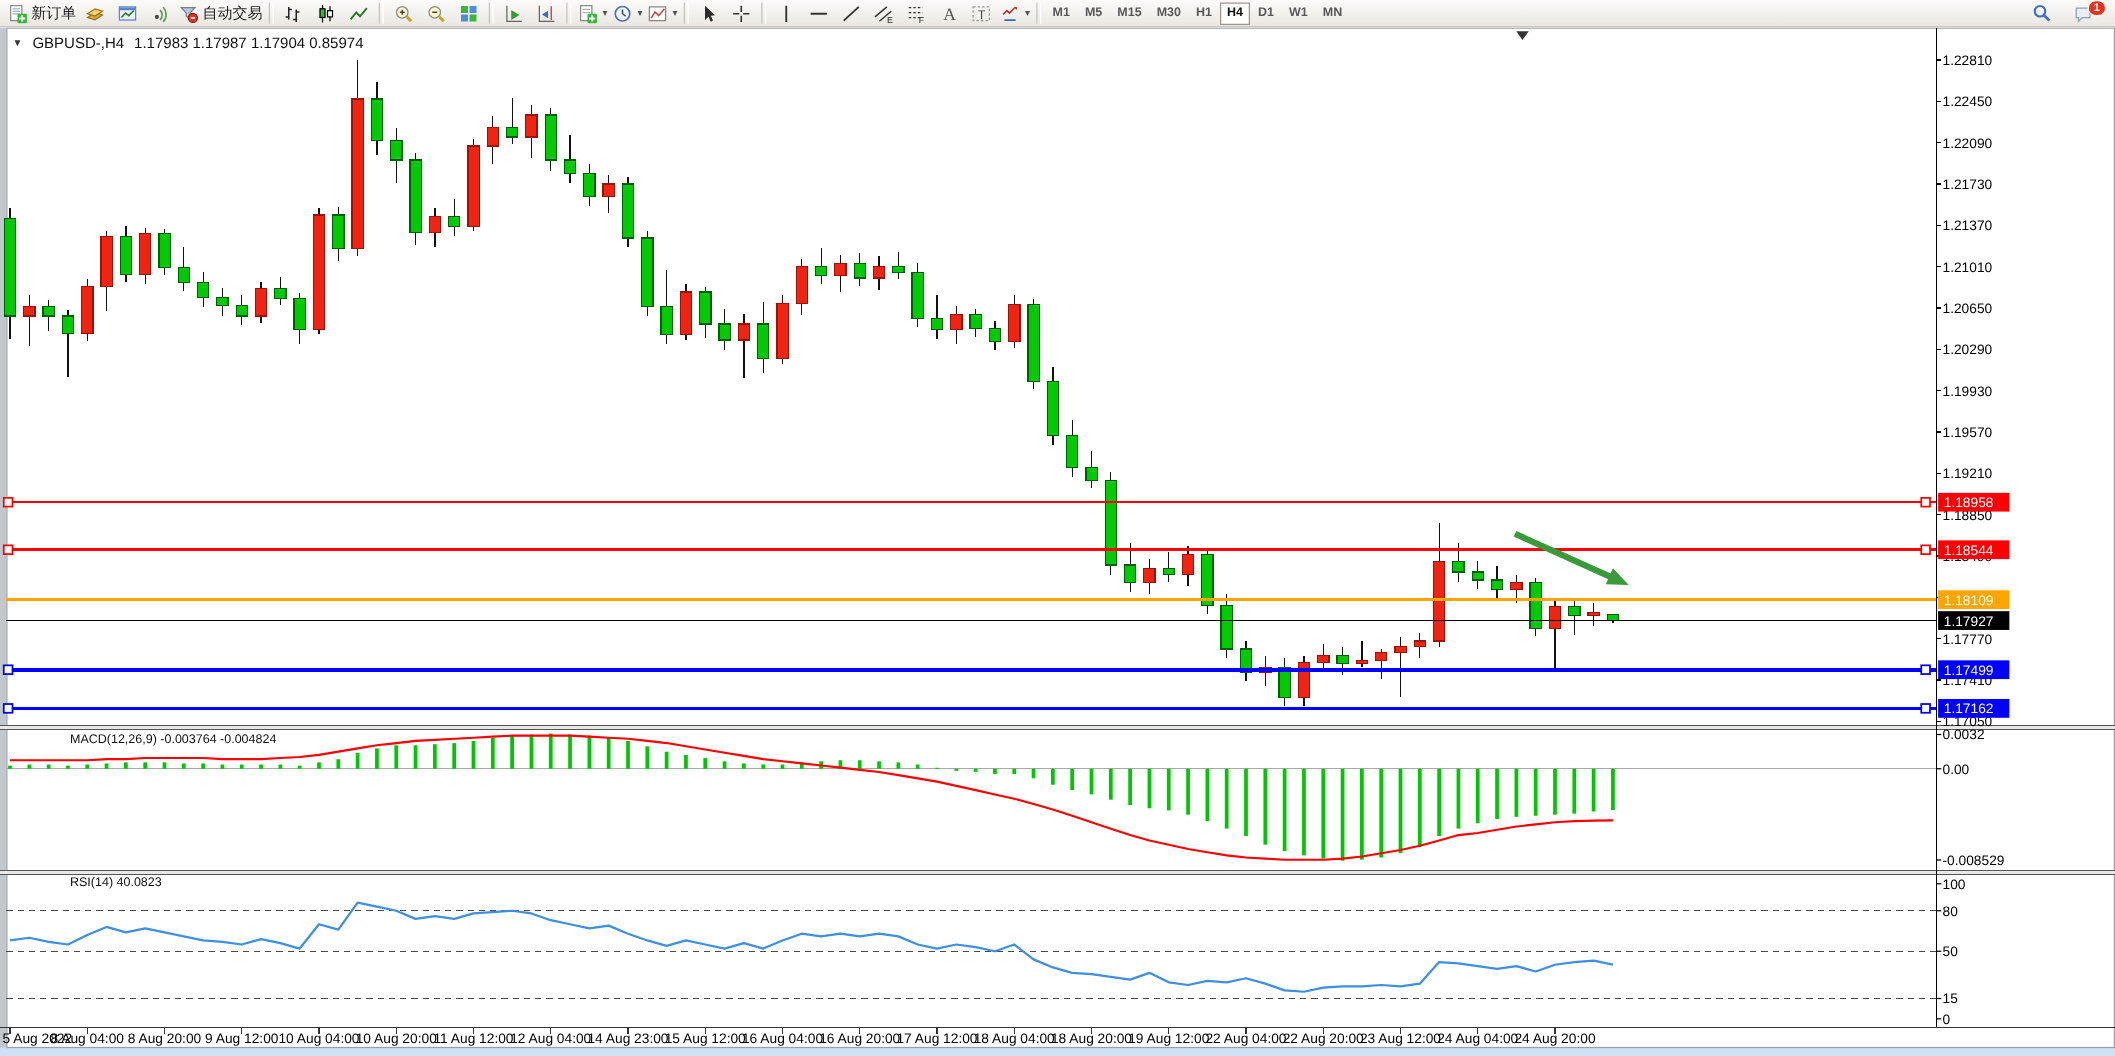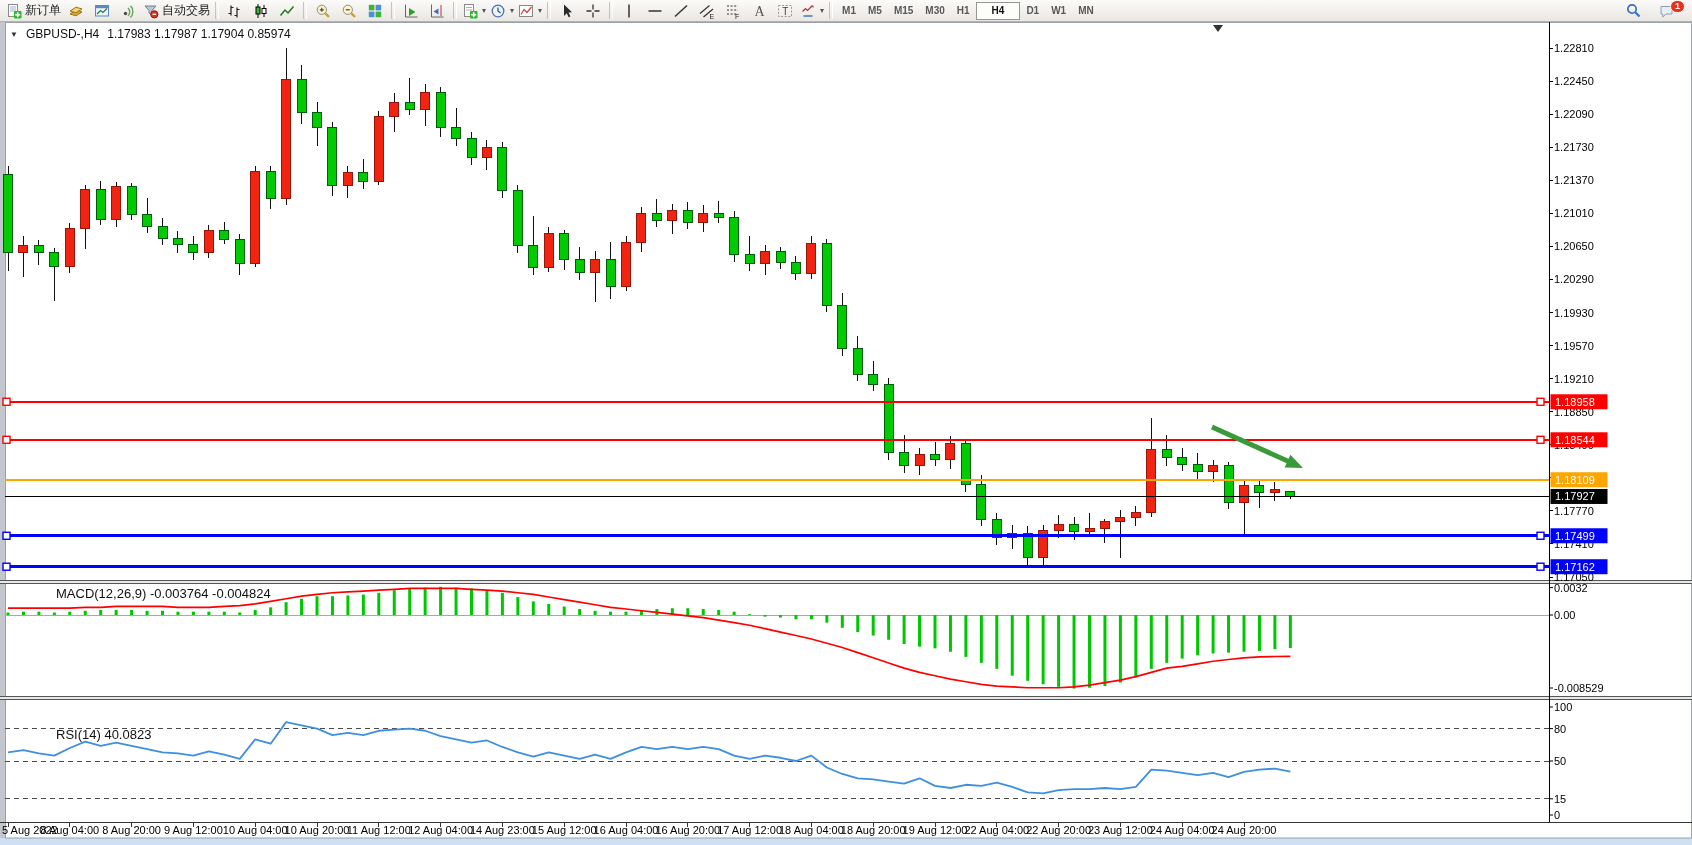--- a/index.html
+++ b/index.html
@@ -15,38 +15,38 @@
     display:flex;align-items:center;padding:0 4px;
   }
   .tb-item{
     height:20px;min-width:22px;display:flex;align-items:center;justify-content:center;
     gap:3px;padding:0 2px;font-size:12px;color:#1d1d1d;white-space:nowrap;cursor:default;
   }
   .tb-item svg{display:block}
   .tb-sep{width:2px;height:17px;border-left:1px solid #c6c3be;border-right:1px solid #ffffff;margin:0 3px;}
   .dd{font-size:8px;color:#555;margin-left:1px;}
   .tf-btn{font-size:10px;font-weight:bold;color:#585858;padding:1px 6px;height:16px;display:flex;align-items:center;}
-  .tf-active{background:#fdfdfc;border:1px solid #979792;color:#111;padding:0 15px;}
+  .tf-active{background:#fdfdfc;border:1px solid #979792;color:#111;padding:0 5px;}
   #tb-spacer{flex:1}
   .badge{
     position:absolute;top:-1px;right:-5px;background:#e8321e;color:#fff;font-size:9px;font-weight:bold;
     border-radius:7px;padding:0 4px;line-height:11px;border:1px solid #fff;
   }
   .chat-wrap{position:relative}
   
   #chart-window{position:absolute;top:22px;left:0;width:1692px;height:823px;background:#fff;}
   #chart-svg{position:absolute;top:0;left:0;}
   #chart-title{
     position:absolute;top:5px;left:10px;font-size:12px;color:#111;display:flex;gap:8px;align-items:center;
     z-index:5;
   }
   #chart-title .chev{font-size:8px;color:#333;}
-  .pane-label{position:absolute;font-size:13px;color:#111;z-index:5;padding-left:48px;}
+  .pane-label{position:absolute;font-size:10px;color:#111;z-index:5;padding-left:48px;}
   #macd-label{top:564px;left:8px;}
-  #rsi-label{top:705px;left:8px;}
+  #rsi-label{top:679px;left:8px;}
 </style>
 </head>
 <body>
 
 <div id="toolbar">
     <span class="tb-item">
       <span>
         <svg width="16" height="16">
           <rect x="2.5" y="1.5" width="9" height="12" fill="#fff" stroke="#8a8a8a"></rect>
           <line x1="4" y1="4" x2="10" y2="4" stroke="#9ab0d0"></line>

